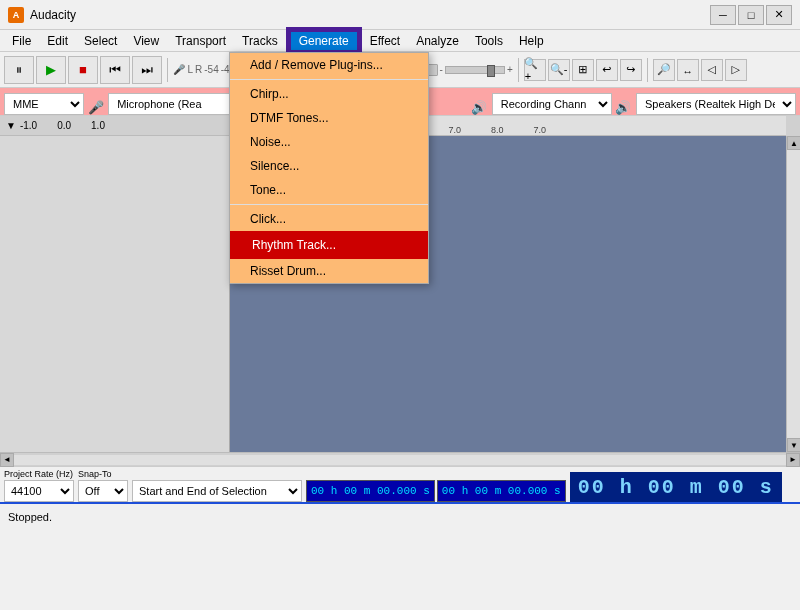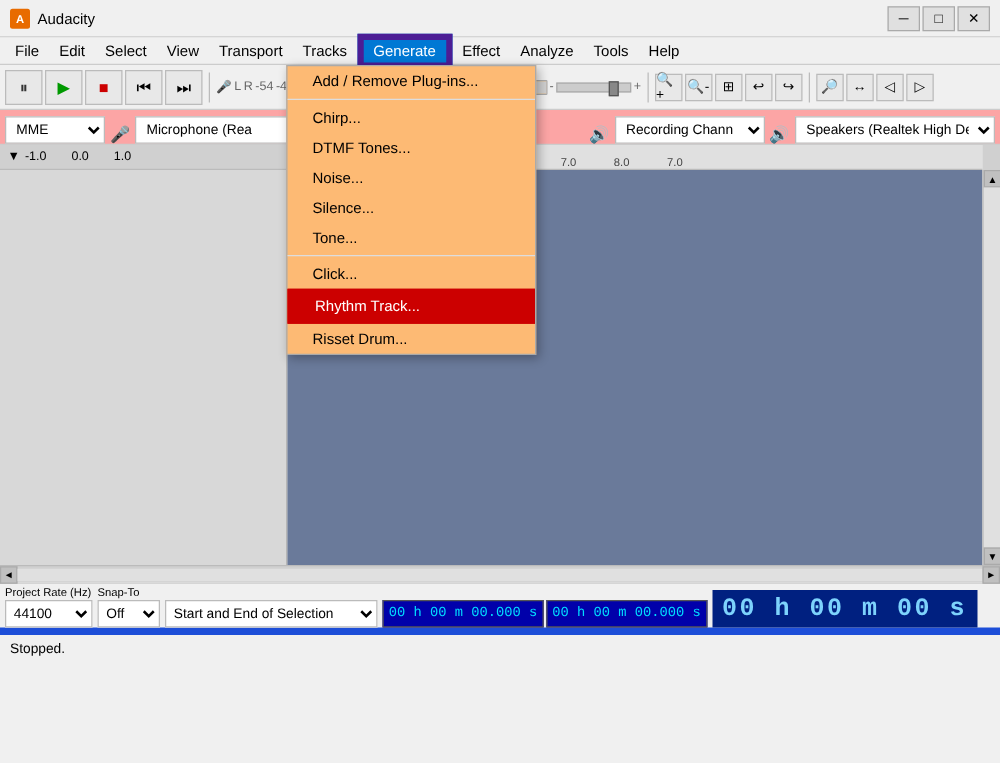--- a/index.html
+++ b/index.html
@@ -107,21 +107,21 @@
       font-size: 11px;
       background: white;
       border: 1px solid #bbb;
       padding: 0 4px;
     }
 
     
     .status-bar {
       height: 28px;
       background: #f0f0f0;
-      border-top: 6px solid #1d4ed8;
+      border-top: 2px solid #1d4ed8;
       display: flex;
       align-items: center;
       padding: 0 8px;
       font-size: 11px;
       gap: 10px;
     }
 
     
     .bottom-controls {
       height: 36px;

